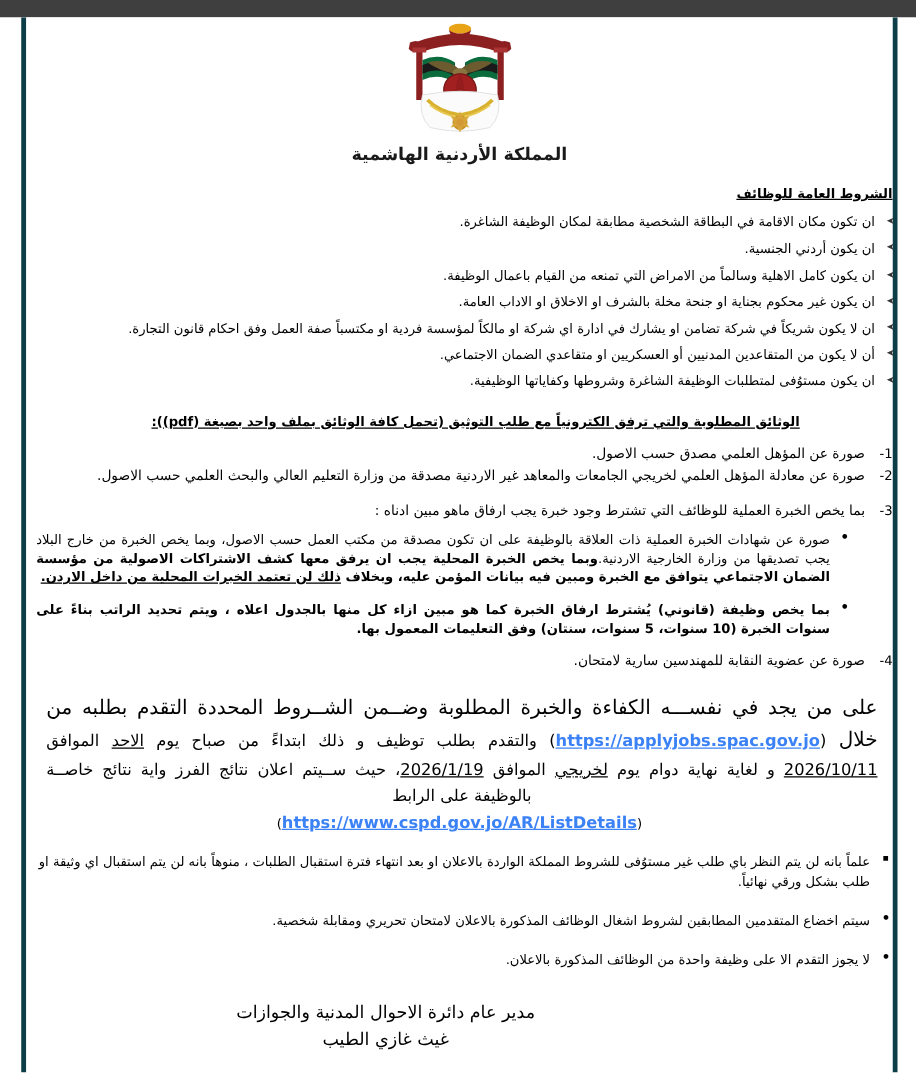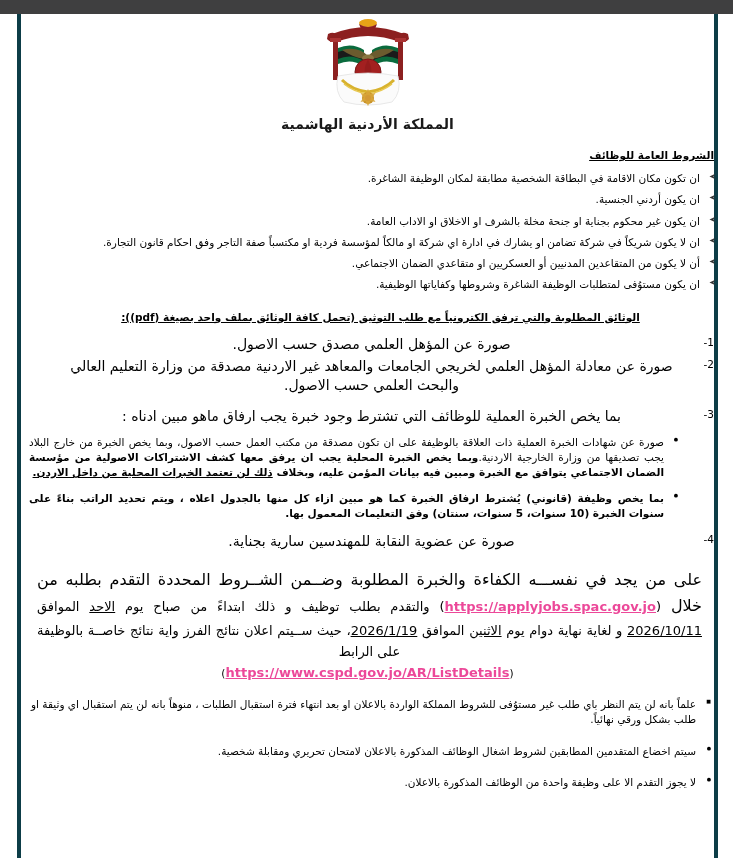--- a/index.html
+++ b/index.html
@@ -126,24 +126,24 @@
   }
 
   ol.num-list {
     list-style: none;
     margin: 10px 0 0 0;
     padding: 0 0 0 30px;
     counter-reset: nitem;
   }
   ol.num-list > li {
     position: relative;
-    text-align: center;
+    text-align: right;
     padding-right: 22px;
     margin-bottom: 3px;
-    font-size: 14px;
+    font-size: 11px;
     line-height: 1.35;
   }
   ol.num-list > li::before {
     counter-increment: nitem;
     content: counter(nitem) "-";
     position: absolute;
     right: 0px;
     top: 0;
     font-size: 10.5px;
   }
@@ -208,21 +208,21 @@
     padding: 0 12px 0 16px;
     font-size: 13px;
     line-height: 1.65;
     text-align: justify;
     text-align-last: center;
   }
   .announce .lead {
     font-size: 16px;
   }
   a.link {
-    color: #ec4899;
+    color: #3b82f6;
     text-decoration: underline;
     font-weight: 700;
     direction: ltr;
     unicode-bidi: embed;
     font-size: 13px;
   }
   .date-u {
     text-decoration: underline;
     direction: ltr;
     unicode-bidi: embed;
@@ -298,53 +298,58 @@
       <div class="kingdom-line">المملكة الأردنية الهاشمية</div>
     </div>
 
     <div class="doc-body">
 
       <p class="section-heading heading-conditions">الشروط العامة للوظائف</p>
 
       <ul class="arrow-list">
         <li>ان تكون مكان الاقامة في البطاقة الشخصية مطابقة لمكان الوظيفة الشاغرة.</li>
         <li>ان يكون أردني الجنسية.</li>
+        <li>ان يكون كامل الاهلية وسالماً من الامراض التي تمنعه من القيام باعمال الوظيفة.</li>
         <li>ان يكون غير محكوم بجناية او جنحة مخلة بالشرف او الاخلاق او الاداب العامة.</li>
-        <li>ان لا يكون شريكاً في شركة تضامن او يشارك في ادارة اي شركة او مالكاً لمؤسسة فردية او مكتسباً صفة التاجر وفق احكام قانون التجارة.</li>
+        <li>ان لا يكون شريكاً في شركة تضامن او يشارك في ادارة اي شركة او مالكاً لمؤسسة فردية او مكتسباً صفة العمل وفق احكام قانون التجارة.</li>
         <li>أن لا يكون من المتقاعدين المدنيين أو العسكريين او متقاعدي الضمان الاجتماعي.</li>
         <li>ان يكون مستوُفى لمتطلبات الوظيفة الشاغرة وشروطها وكفاياتها الوظيفية.</li>
       </ul>
 
       <p class="section-heading heading-docs">الوثائق المطلوبة والتي ترفق الكترونياً مع طلب التوثيق (تحمل كافة الوثائق بملف واحد بصيغة (pdf)):</p>
 
       <ol class="num-list">
         <li>صورة عن المؤهل العلمي مصدق حسب الاصول.</li>
         <li>صورة عن معادلة المؤهل العلمي لخريجي الجامعات والمعاهد غير الاردنية مصدقة من وزارة التعليم العالي والبحث العلمي حسب الاصول.</li>
         <li class="spaced">بما يخص الخبرة العملية للوظائف التي تشترط وجود خبرة يجب ارفاق ماهو مبين ادناه :</li>
       </ol>
 
       <ul class="dot-list indented">
         <li><span>صورة عن شهادات الخبرة العملية ذات العلاقة بالوظيفة على ان تكون مصدقة من مكتب العمل حسب الاصول، وبما يخص الخبرة من خارج البلاد يجب تصديقها من وزارة الخارجية الاردنية.</span><span class="b">وبما يخص الخبرة المحلية</span><span class="b"> يجب ان يرفق معها كشف الاشتراكات الاصولية من مؤسسة الضمان الاجتماعي يتوافق مع الخبرة ومبين فيه بيانات المؤمن عليه، وبخلاف </span><span class="bu">ذلك لن تعتمد الخبرات المحلية من داخل الاردن.</span></li>
         <li class="b">بما يخص وظيفة (قانوني) يُشترط ارفاق الخبرة كما هو مبين ازاء كل منها بالجدول اعلاه ، ويتم تحديد الراتب بناءً على سنوات الخبرة (10 سنوات، 5 سنوات، سنتان) وفق التعليمات المعمول بها.</li>
       </ul>
 
       <ol class="num-list" start="4" style="counter-reset: nitem 3; margin-top:10px;">
-        <li>صورة عن عضوية النقابة للمهندسين سارية بجناية.</li>
+        <li>صورة عن عضوية النقابة للمهندسين سارية لامتحان.</li>
       </ol>
 
       <p class="announce"><span class="lead">على من يجد في نفســـه الكفاءة والخبرة المطلوبة وضــمن الشــروط المحددة التقدم بطلبه من خلال</span>
         <span>(</span><a class="link" href="#">https://applyjobs.spac.gov.jo</a><span>) والتقدم بطلب توظيف و ذلك ابتداءً من صباح يوم </span><span class="u">الاحد</span><span> الموافق </span><span class="date-u">2026/10/11</span>
-        <span>و لغاية نهاية دوام يوم </span><span class="u">الاثنين</span><span> الموافق </span><span class="date-u">2026/1/19</span><span>، حيث ســيتم اعلان نتائج الفرز واية نتائج خاصــة بالوظيفة على الرابط</span>
+        <span>و لغاية نهاية دوام يوم </span><span class="u">لخريجي</span><span> الموافق </span><span class="date-u">2026/1/19</span><span>، حيث ســيتم اعلان نتائج الفرز واية نتائج خاصــة بالوظيفة على الرابط</span>
       </p>
       <div class="link-line">(<a class="link" href="#">https://www.cspd.gov.jo/AR/ListDetails</a>)</div>
 
       <div class="notes-wrap">
         <ul class="square-list">
           <li>علماً بانه لن يتم النظر باي طلب غير مستوُفى للشروط المملكة الواردة بالاعلان او بعد انتهاء فترة استقبال الطلبات ، منوهاً بانه لن يتم استقبال اي وثيقة او طلب بشكل ورقي نهائياً.</li>
           <li class="dot">سيتم اخضاع المتقدمين المطابقين لشروط اشغال الوظائف المذكورة بالاعلان لامتحان تحريري ومقابلة شخصية.</li>
           <li class="dot">لا يجوز التقدم الا على وظيفة واحدة من الوظائف المذكورة بالاعلان.</li>
         </ul>
       </div>
 
+      <div class="signature">
+        <div>مدير عام دائرة الاحوال المدنية والجوازات</div>
+        <div>غيث غازي الطيب</div>
+      </div>
 
     </div>
   </div>
 </div>
 
 </body></html>

